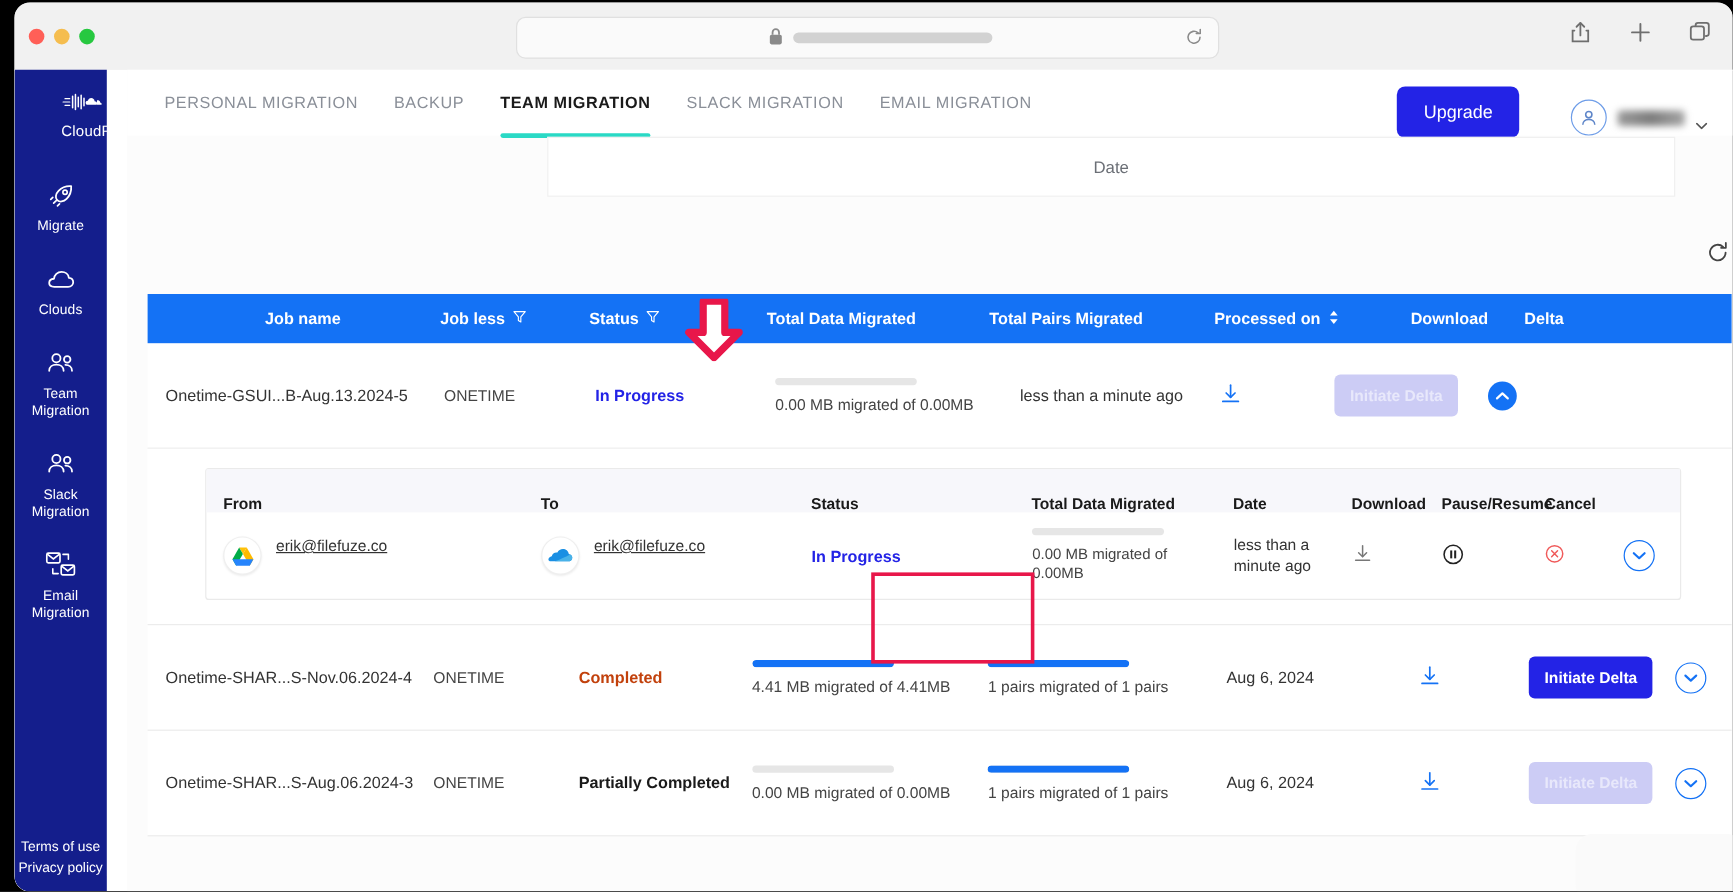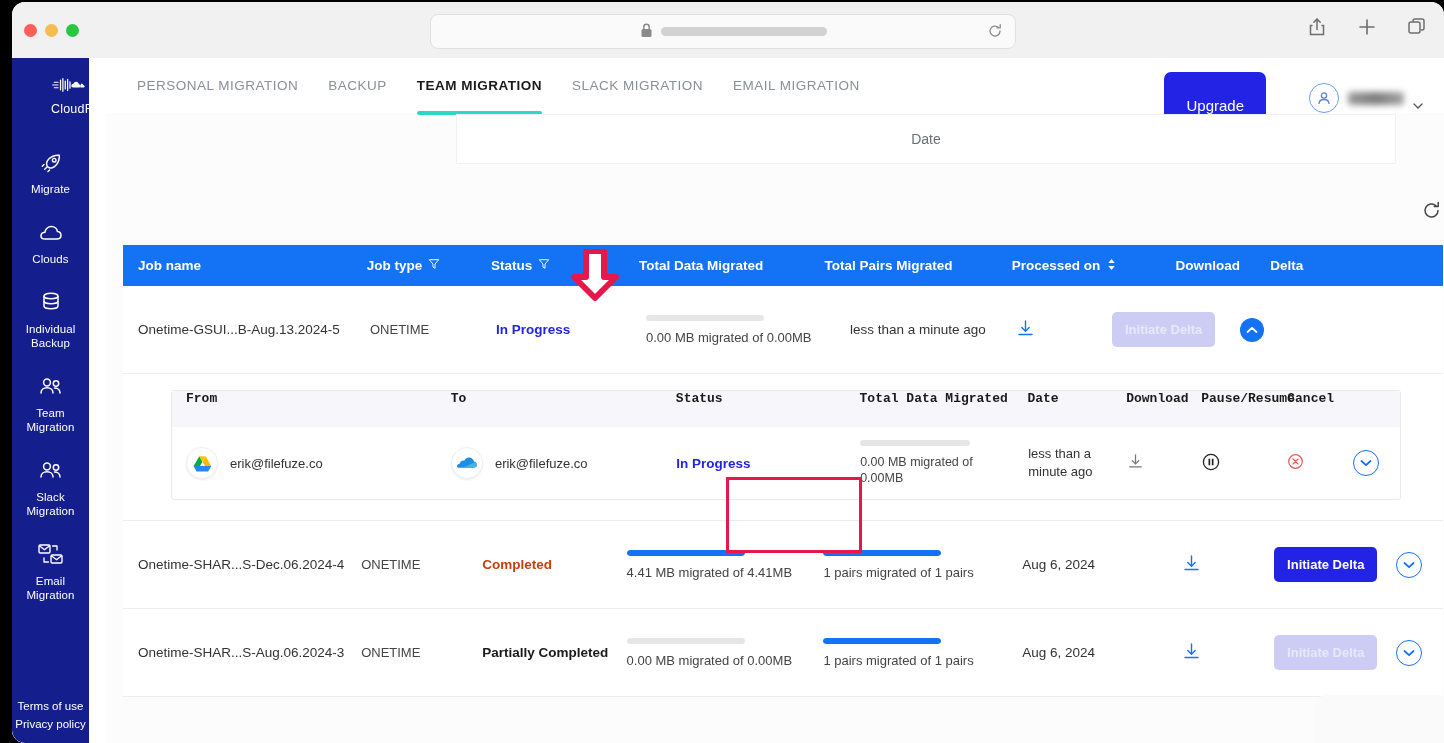--- a/index.html
+++ b/index.html
@@ -140,21 +140,21 @@
   .tab.active::after {
     content:""; position:absolute; left: 0; right: 0; bottom: 0;
     height: 4px; background: #2ad9c5; border-radius: 2px;
   }
 
   .upgrade-btn {
     position: absolute; right: 195px; top: 14px;
     background: #2323e6; color: #fff;
     border: none; border-radius: 7px;
     font-size: 15px; font-family: inherit;
-    padding: 25px 22px; cursor: pointer;
+    padding: 13px 22px; cursor: pointer;
   }
   .userbox {
     position: absolute; right: 38px; top: 25px;
     display: flex; align-items: center; gap: 9px; cursor: pointer;
   }
   .avatar {
     width: 28px; height: 28px; border-radius: 50%;
     border: 1.4px solid #6e9de8;
     display: flex; align-items: center; justify-content: center;
   }
@@ -216,21 +216,21 @@
   }
   .thead {
     display: flex; align-items: center;
     background: #1472f5; color: #fff;
     height: 41px;
     font-size: 13.5px; font-weight: bold;
     padding: 0 15px;
     box-sizing: border-box;
   }
   .thead .cell { display: flex; align-items: center; gap: 6px; }
-  .c-job    { width: 232px; }
+  .c-job    { width: 232px; justify-content: center; }
   .c-type   { width: 126px; }
   .c-status { width: 150px; }
   .c-data   { width: 188px; }
   .c-pairs  { width: 190px; }
   .c-proc   { width: 166px; }
   .c-down   { width: 96px; }
   .c-delta  { width: 120px; }
   .c-exp    { width: 40px; display:flex; justify-content:center; }
 
   .trow {
@@ -283,42 +283,42 @@
     background: #fff;
     border-bottom: 1px solid #ececec;
   }
   .subtable {
     width: 1228px;
     border: 1px solid #eaeaea;
     border-radius: 3px;
     background: #fff;
   }
   .sub-head {
-    display: flex; align-items: flex-start;
+    display: flex; align-items: flex-end;
     background: #f7f7fb; height: 36px;
     font-size: 13px; font-weight: bold; color: #1a1a1a;
-    padding: 0 14px; box-sizing: border-box; font-family: Liberation Mono, monospace;
+    padding: 0 14px; box-sizing: border-box;
   }
   .sub-row {
     display: flex; align-items: center;
     min-height: 72px;
     padding: 0 14px; box-sizing: border-box;
     font-size: 13px; color: #333;
   }
   .s-from { width: 268px; }
   .s-to   { width: 228px; }
   .s-stat { width: 186px; }
   .s-data { width: 170px; }
   .s-date { width: 100px; }
   .s-down { width: 76px; }
   .s-pr   { width: 86px; }
   .s-can  { width: 60px; }
   .s-exp  { width: 40px; display:flex; justify-content:center; }
 
-  .acct { display: flex; align-items: center; gap: 12px; }
+  .acct { display: flex; gap: 12px; text-decoration: underline; }
   .acct .ico {
     width: 30px; height: 30px; border-radius: 50%;
     background: #fff; border: 1px solid #efefef;
     display: flex; align-items: center; justify-content: center;
     box-shadow: 0 1px 2px rgba(0,0,0,.08);
   }
   .sub-bar { width: 110px; height: 6px; border-radius: 3px; background: #e6e6e6; }
   .sub-progtext { font-size: 12.5px; color: #444; margin-top: 8px; line-height: 16px; width: 140px; }
   .sub-date { font-size: 13px; line-height: 18px; color: #333; }
 
@@ -434,30 +434,20 @@
 
           <div class="navitem">
             <div class="ic">
               <svg width="26" height="20" viewBox="0 0 26 20">
                 <path d="M7.2 16h11.6c2.6 0 4.2-1.7 4.2-3.8 0-2-1.5-3.5-3.6-3.7C19 5.6 16.4 3.6 13.3 3.6 9.9 3.6 7.2 6.1 7 9.3 4.7 9.5 3 11 3 12.9 3 14.7 4.6 16 7.2 16z" fill="none" stroke="#fff" stroke-width="1.5" stroke-linejoin="round"></path>
               </svg>
             </div>
             <div class="lbl">Clouds</div>
           </div>
 
-          <div class="navitem">
-            <div class="ic">
-              <svg width="22" height="26" viewBox="0 0 22 26">
-                <ellipse cx="11" cy="6" rx="7" ry="2.8" fill="none" stroke="#fff" stroke-width="1.5"></ellipse>
-                <path d="M4 6v5c0 1.5 3.1 2.8 7 2.8s7-1.3 7-2.8V6" fill="none" stroke="#fff" stroke-width="1.5"></path>
-                <path d="M4 11v5c0 1.5 3.1 2.8 7 2.8s7-1.3 7-2.8v-5" fill="none" stroke="#fff" stroke-width="1.5"></path>
-              </svg>
-            </div>
-            <div class="lbl">Individual Backup</div>
-          </div>
 
           <div class="navitem">
             <div class="ic">
               <svg width="28" height="22" viewBox="0 0 28 22">
                 <circle cx="10" cy="6.5" r="3.4" fill="none" stroke="#fff" stroke-width="1.5"></circle>
                 <circle cx="19" cy="7.5" r="2.7" fill="none" stroke="#fff" stroke-width="1.5"></circle>
                 <path d="M4 17c0-3.2 2.7-5.2 6-5.2s6 2 6 5.2" fill="none" stroke="#fff" stroke-width="1.5" stroke-linecap="round"></path>
                 <path d="M17.5 12c3 0 5.5 1.8 5.5 5" fill="none" stroke="#fff" stroke-width="1.5" stroke-linecap="round"></path>
               </svg>
             </div>
@@ -546,21 +536,21 @@
           </svg>
         </span>
 
         <div class="table">
 
           <div class="thead">
             <div class="cell c-job">
               <span>Job name</span>
             </div>
             <div class="cell c-type">
-              <span>Job type</span>
+              <span>Job less</span>
               <span>
                 <svg width="12" height="12" viewBox="0 0 14 14">
                     <path d="M1.5 2h11l-4.3 5v5L5.8 10.6V7z" fill="none" stroke="#fff" stroke-width="1.1" stroke-linejoin="round"></path>
                   </svg>
               </span>
             </div>
             <div class="cell c-status">
               <span>Status</span>
               <span>
                 <svg width="12" height="12" viewBox="0 0 14 14">
@@ -707,21 +697,21 @@
                     <svg width="12" height="8" viewBox="0 0 12 8">
                         <path d="M1.5 2L6 6.2 10.5 2" fill="none" stroke="#1472f5" stroke-width="1.8" stroke-linecap="round" stroke-linejoin="round"></path>
                       </svg>
                   </span>
                 </div>
               </div>
             </div>
           </div>
 
           <div class="trow">
-            <div class="c-job jobname">Onetime-SHAR...S-Dec.06.2024-4</div>
+            <div class="c-job jobname">Onetime-SHAR...S-Nov.06.2024-4</div>
             <div class="c-type jobtype">ONETIME</div>
             <div class="c-status status completed">Completed</div>
             <div class="c-data progwrap">
               <div class="bar">
                   <i style="width:100%"></i>
                 </div>
               <div class="progtext">4.41 MB migrated of 4.41MB</div>
             </div>
             <div class="c-pairs progwrap">
               <div class="bar">

